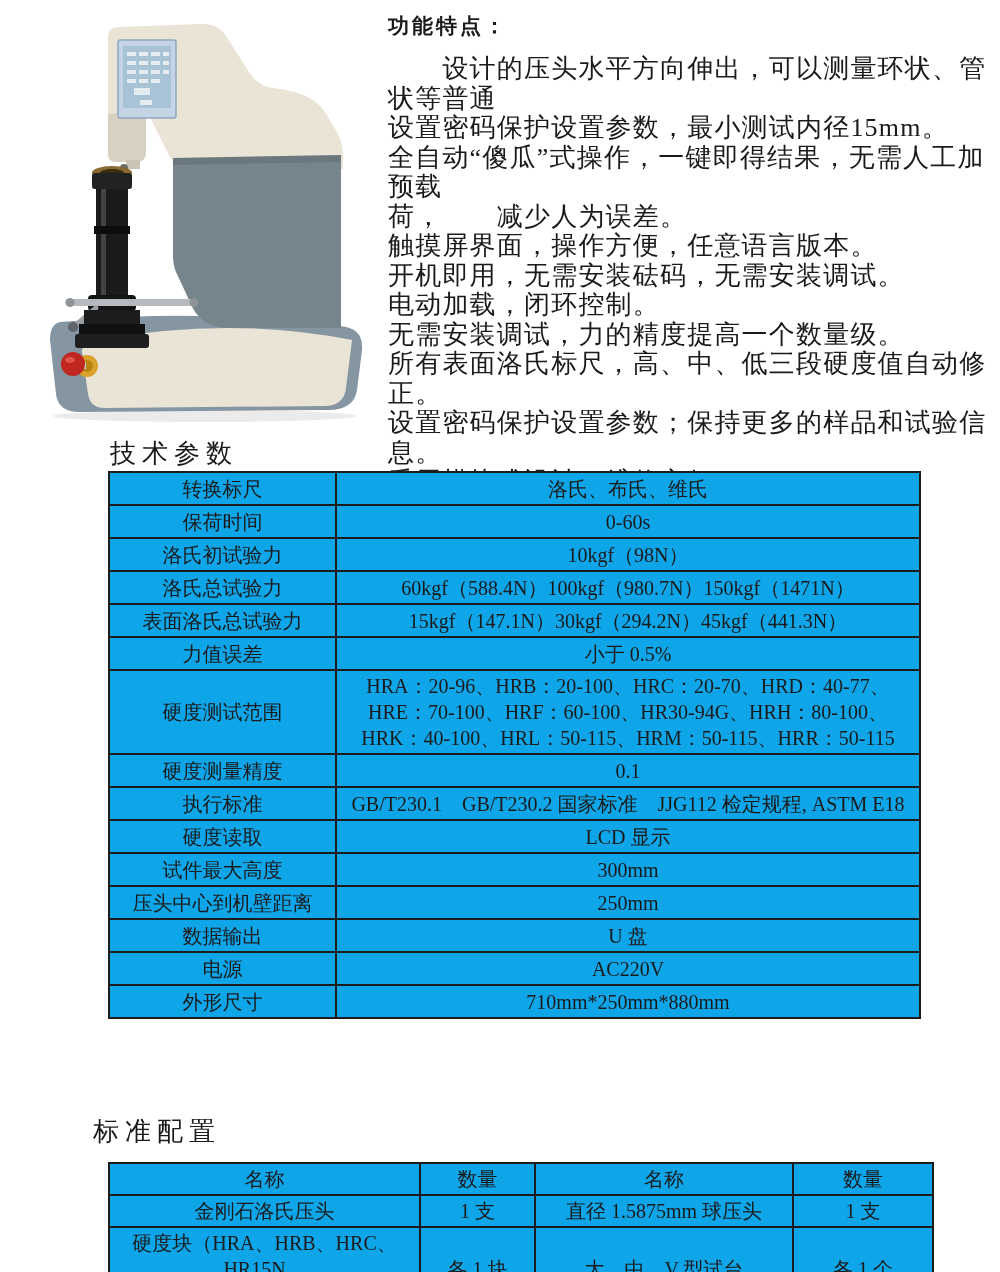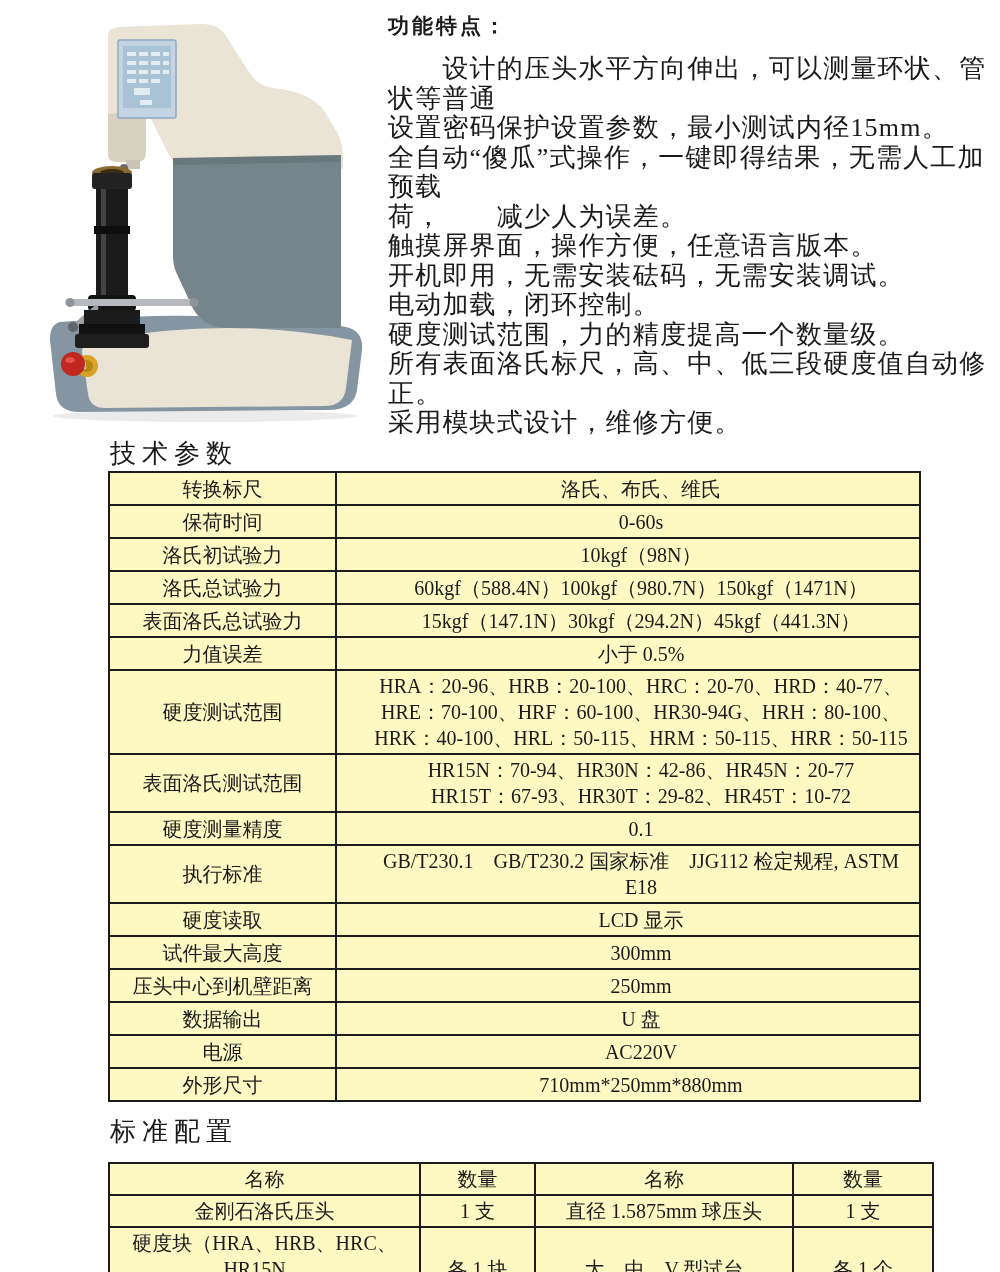--- a/index.html
+++ b/index.html
@@ -9,28 +9,28 @@
   }
   
   .photo{position:absolute;left:30px;top:10px;width:350px;height:420px;}
   
   .features{position:absolute;left:388px;top:12px;width:606px;}
   .features .ftitle{font-size:21px;font-weight:bold;letter-spacing:3px;margin:0 0 14px 0;}
   .fline{font-size:26px;line-height:29.5px;letter-spacing:1.2px;white-space:pre-wrap;}
   
   .h2{position:absolute;font-size:26px;font-weight:normal;letter-spacing:6px;margin:0;}
   #tech-title{left:110px;top:436px;}
-  #config-title{left:110px;top:1114px;}
-  
-  table{position:absolute;border-collapse:collapse;table-layout:fixed;background:#fef9c3;}
+  #config-title{left:93px;top:1114px;}
+  
+  table{position:absolute;border-collapse:collapse;table-layout:fixed;background:#0ea5e9;}
   td,th{border:2px solid #1c1c1c;text-align:center;vertical-align:middle;
         font-size:20px;font-weight:normal;line-height:26px;padding:2px 6px;}
   .tech{left:108px;top:471px;width:813px;}
   .tech td{height:27px;}
-  .val{white-space:pre-line;padding-left:32px;}
+  .val{white-space:pre-line;}
   .config{left:108px;top:1162px;width:824px;}
   .config th{height:26px;}
   .config td{height:26px;white-space:pre-line;}
 </style>
 </head>
 <body>
 
 <div class="page">
 
   <div class="photo">
@@ -101,22 +101,23 @@
 
   <div class="features">
     <h1 class="ftitle">功能特点：</h1>
     <div class="fline">　　设计的压头水平方向伸出，可以测量环状、管状等普通</div>
     <div class="fline">设置密码保护设置参数，最小测试内径15mm。</div>
     <div class="fline">全自动“傻瓜”式操作，一键即得结果，无需人工加预载</div>
     <div class="fline">荷，　　减少人为误差。</div>
     <div class="fline">触摸屏界面，操作方便，任意语言版本。</div>
     <div class="fline">开机即用，无需安装砝码，无需安装调试。</div>
     <div class="fline">电动加载，闭环控制。</div>
-    <div class="fline">硬度测试范围，力的精度提高一个数量级。</div>
+    <div class="fline">无需安装调试，力的精度提高一个数量级。</div>
     <div class="fline">所有表面洛氏标尺，高、中、低三段硬度值自动修正。</div>
+    <div class="fline">设置密码保护设置参数；保持更多的样品和试验信息。</div>
     <div class="fline">采用模块式设计，维修方便。</div>
   </div>
 
   <h2 class="h2" id="tech-title">技术参数</h2>
 
   <table class="tech">
     <colgroup>
         <col style="width:227px">
         <col>
       </colgroup>
@@ -143,25 +144,20 @@
         </tr>
     <tr>
           <td class="lbl">力值误差</td>
           <td class="val">小于 0.5%</td>
         </tr>
     <tr>
           <td class="lbl">硬度测试范围</td>
           <td class="val">HRA：20-96、HRB：20-100、HRC：20-70、HRD：40-77、
 HRE：70-100、HRF：60-100、HR30-94G、HRH：80-100、
 HRK：40-100、HRL：50-115、HRM：50-115、HRR：50-115</td>
-        </tr>
-    <tr>
-          <td class="lbl">表面洛氏测试范围</td>
-          <td class="val">HR15N：70-94、HR30N：42-86、HR45N：20-77
-HR15T：67-93、HR30T：29-82、HR45T：10-72</td>
         </tr>
     <tr>
           <td class="lbl">硬度测量精度</td>
           <td class="val">0.1</td>
         </tr>
     <tr>
           <td class="lbl">执行标准</td>
           <td class="val">GB/T230.1　GB/T230.2 国家标准　JJG112 检定规程, ASTM E18</td>
         </tr>
     <tr>

